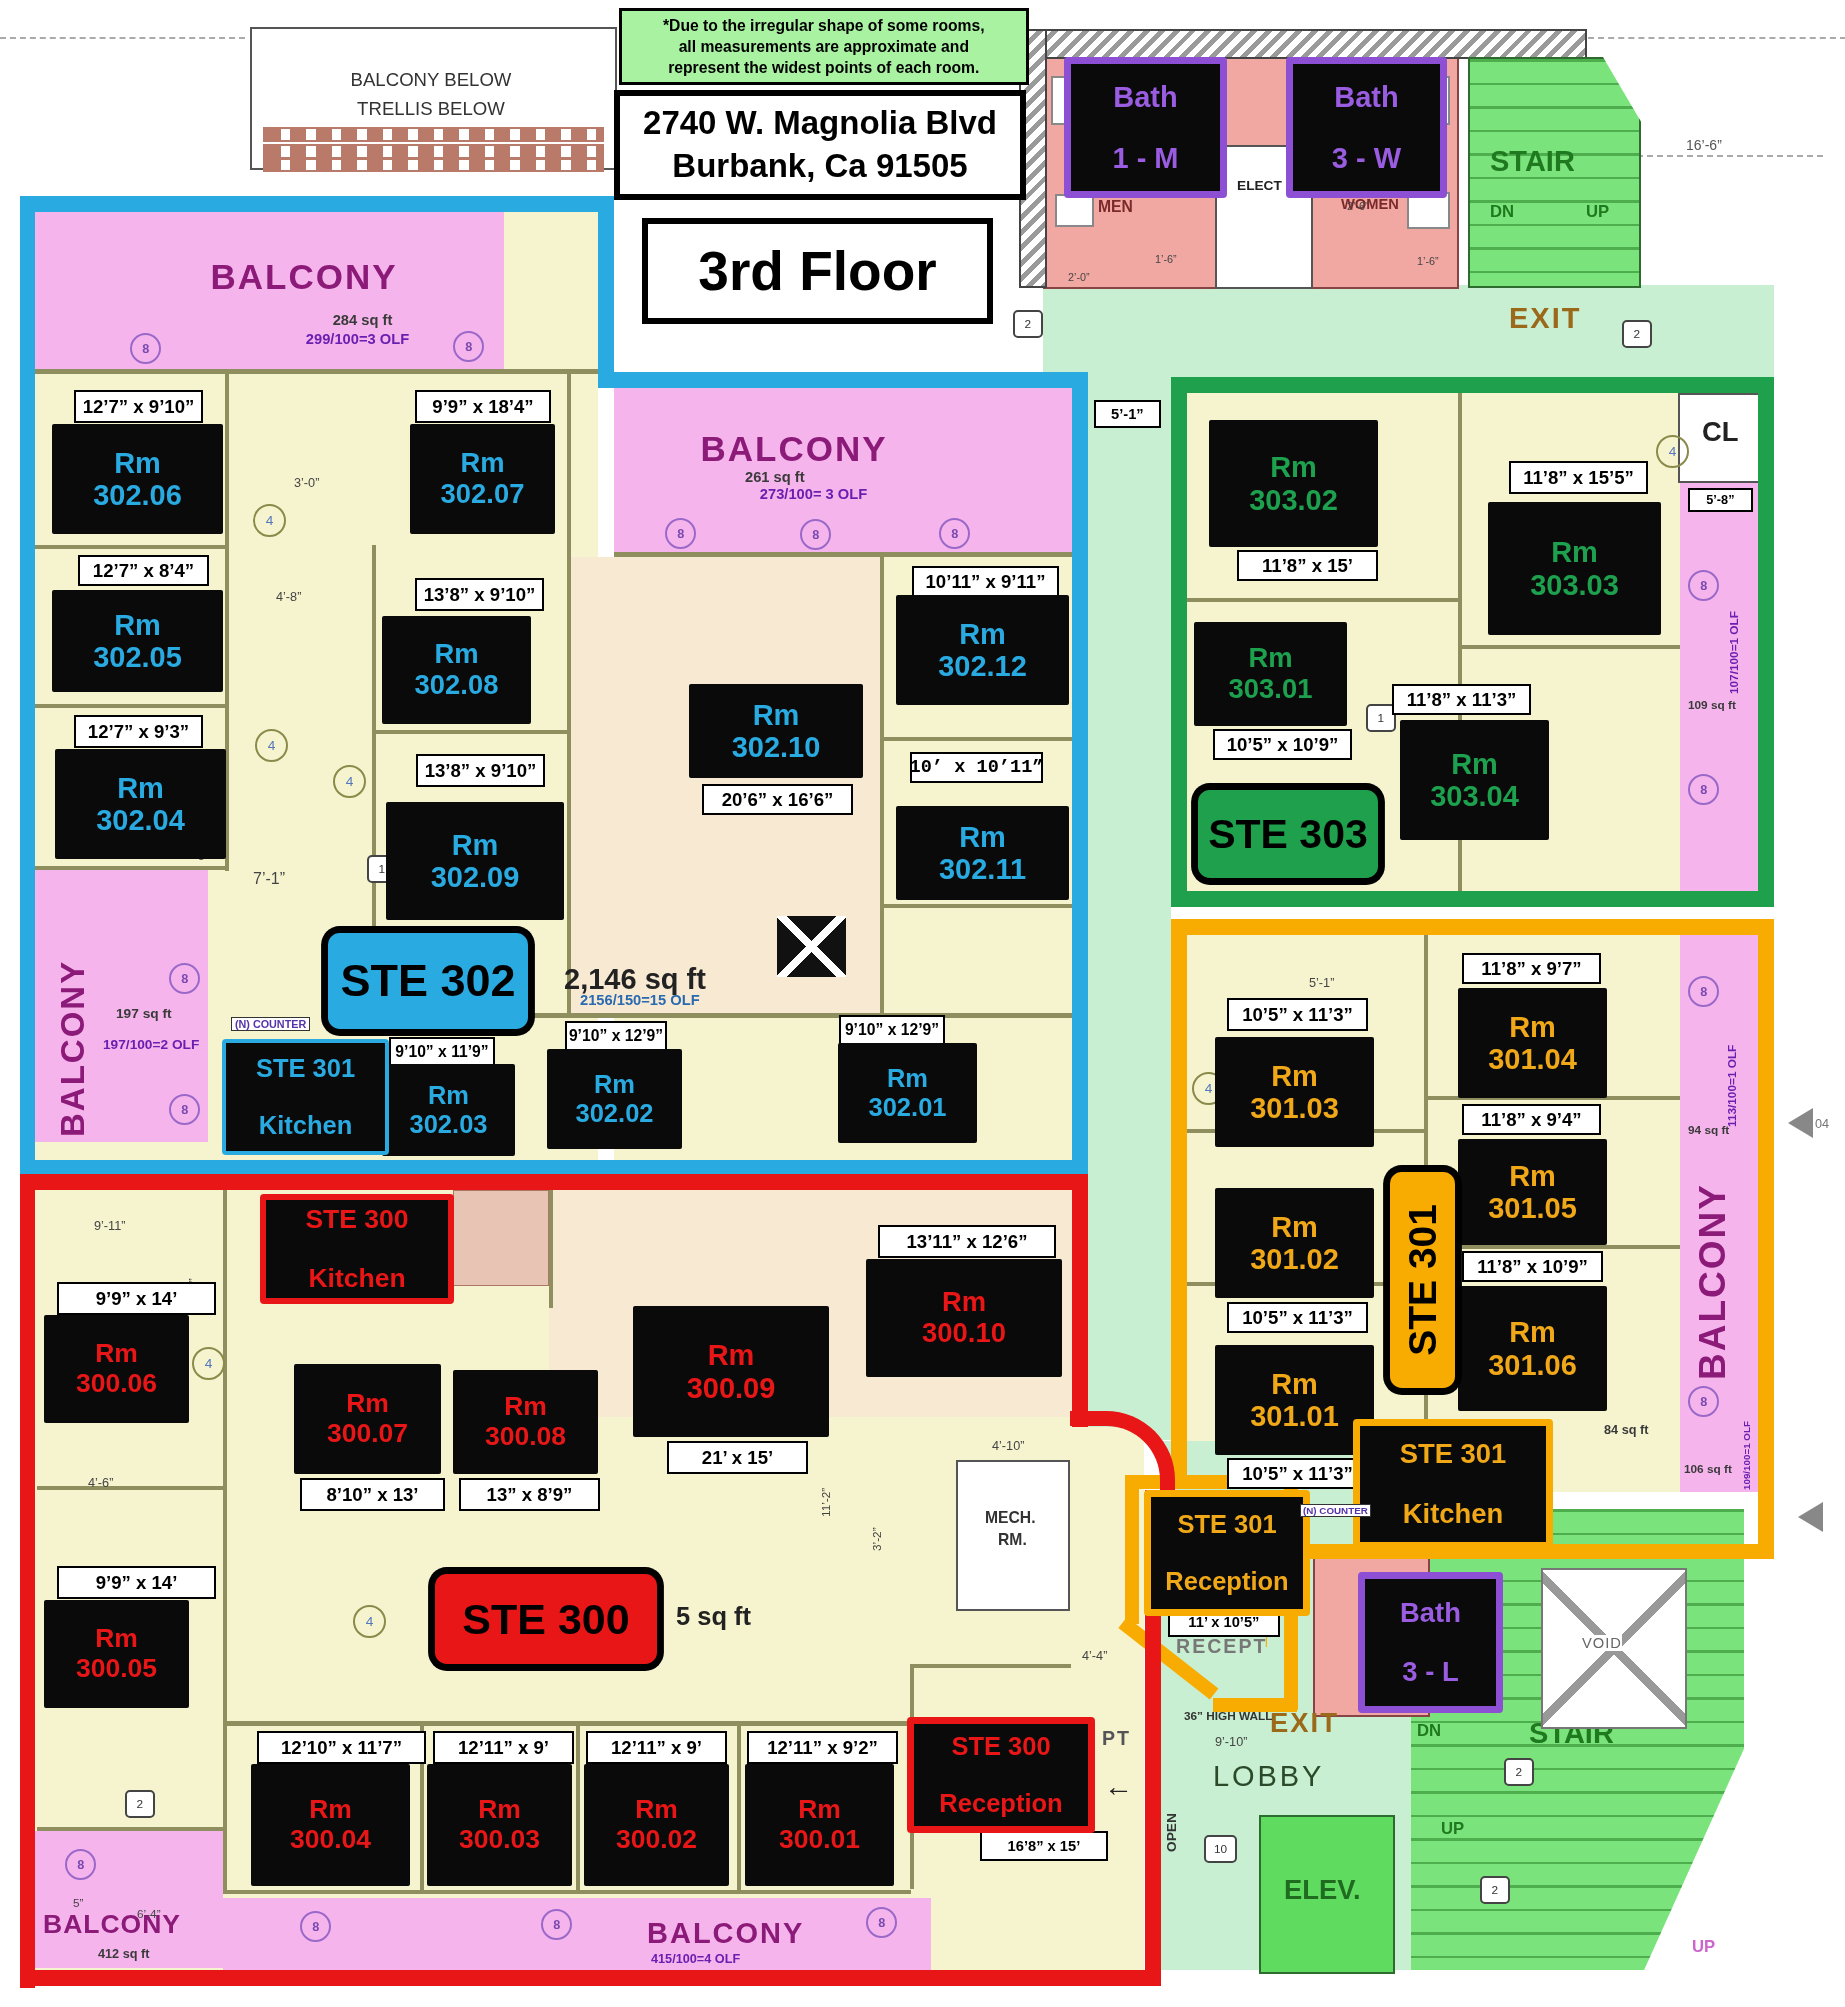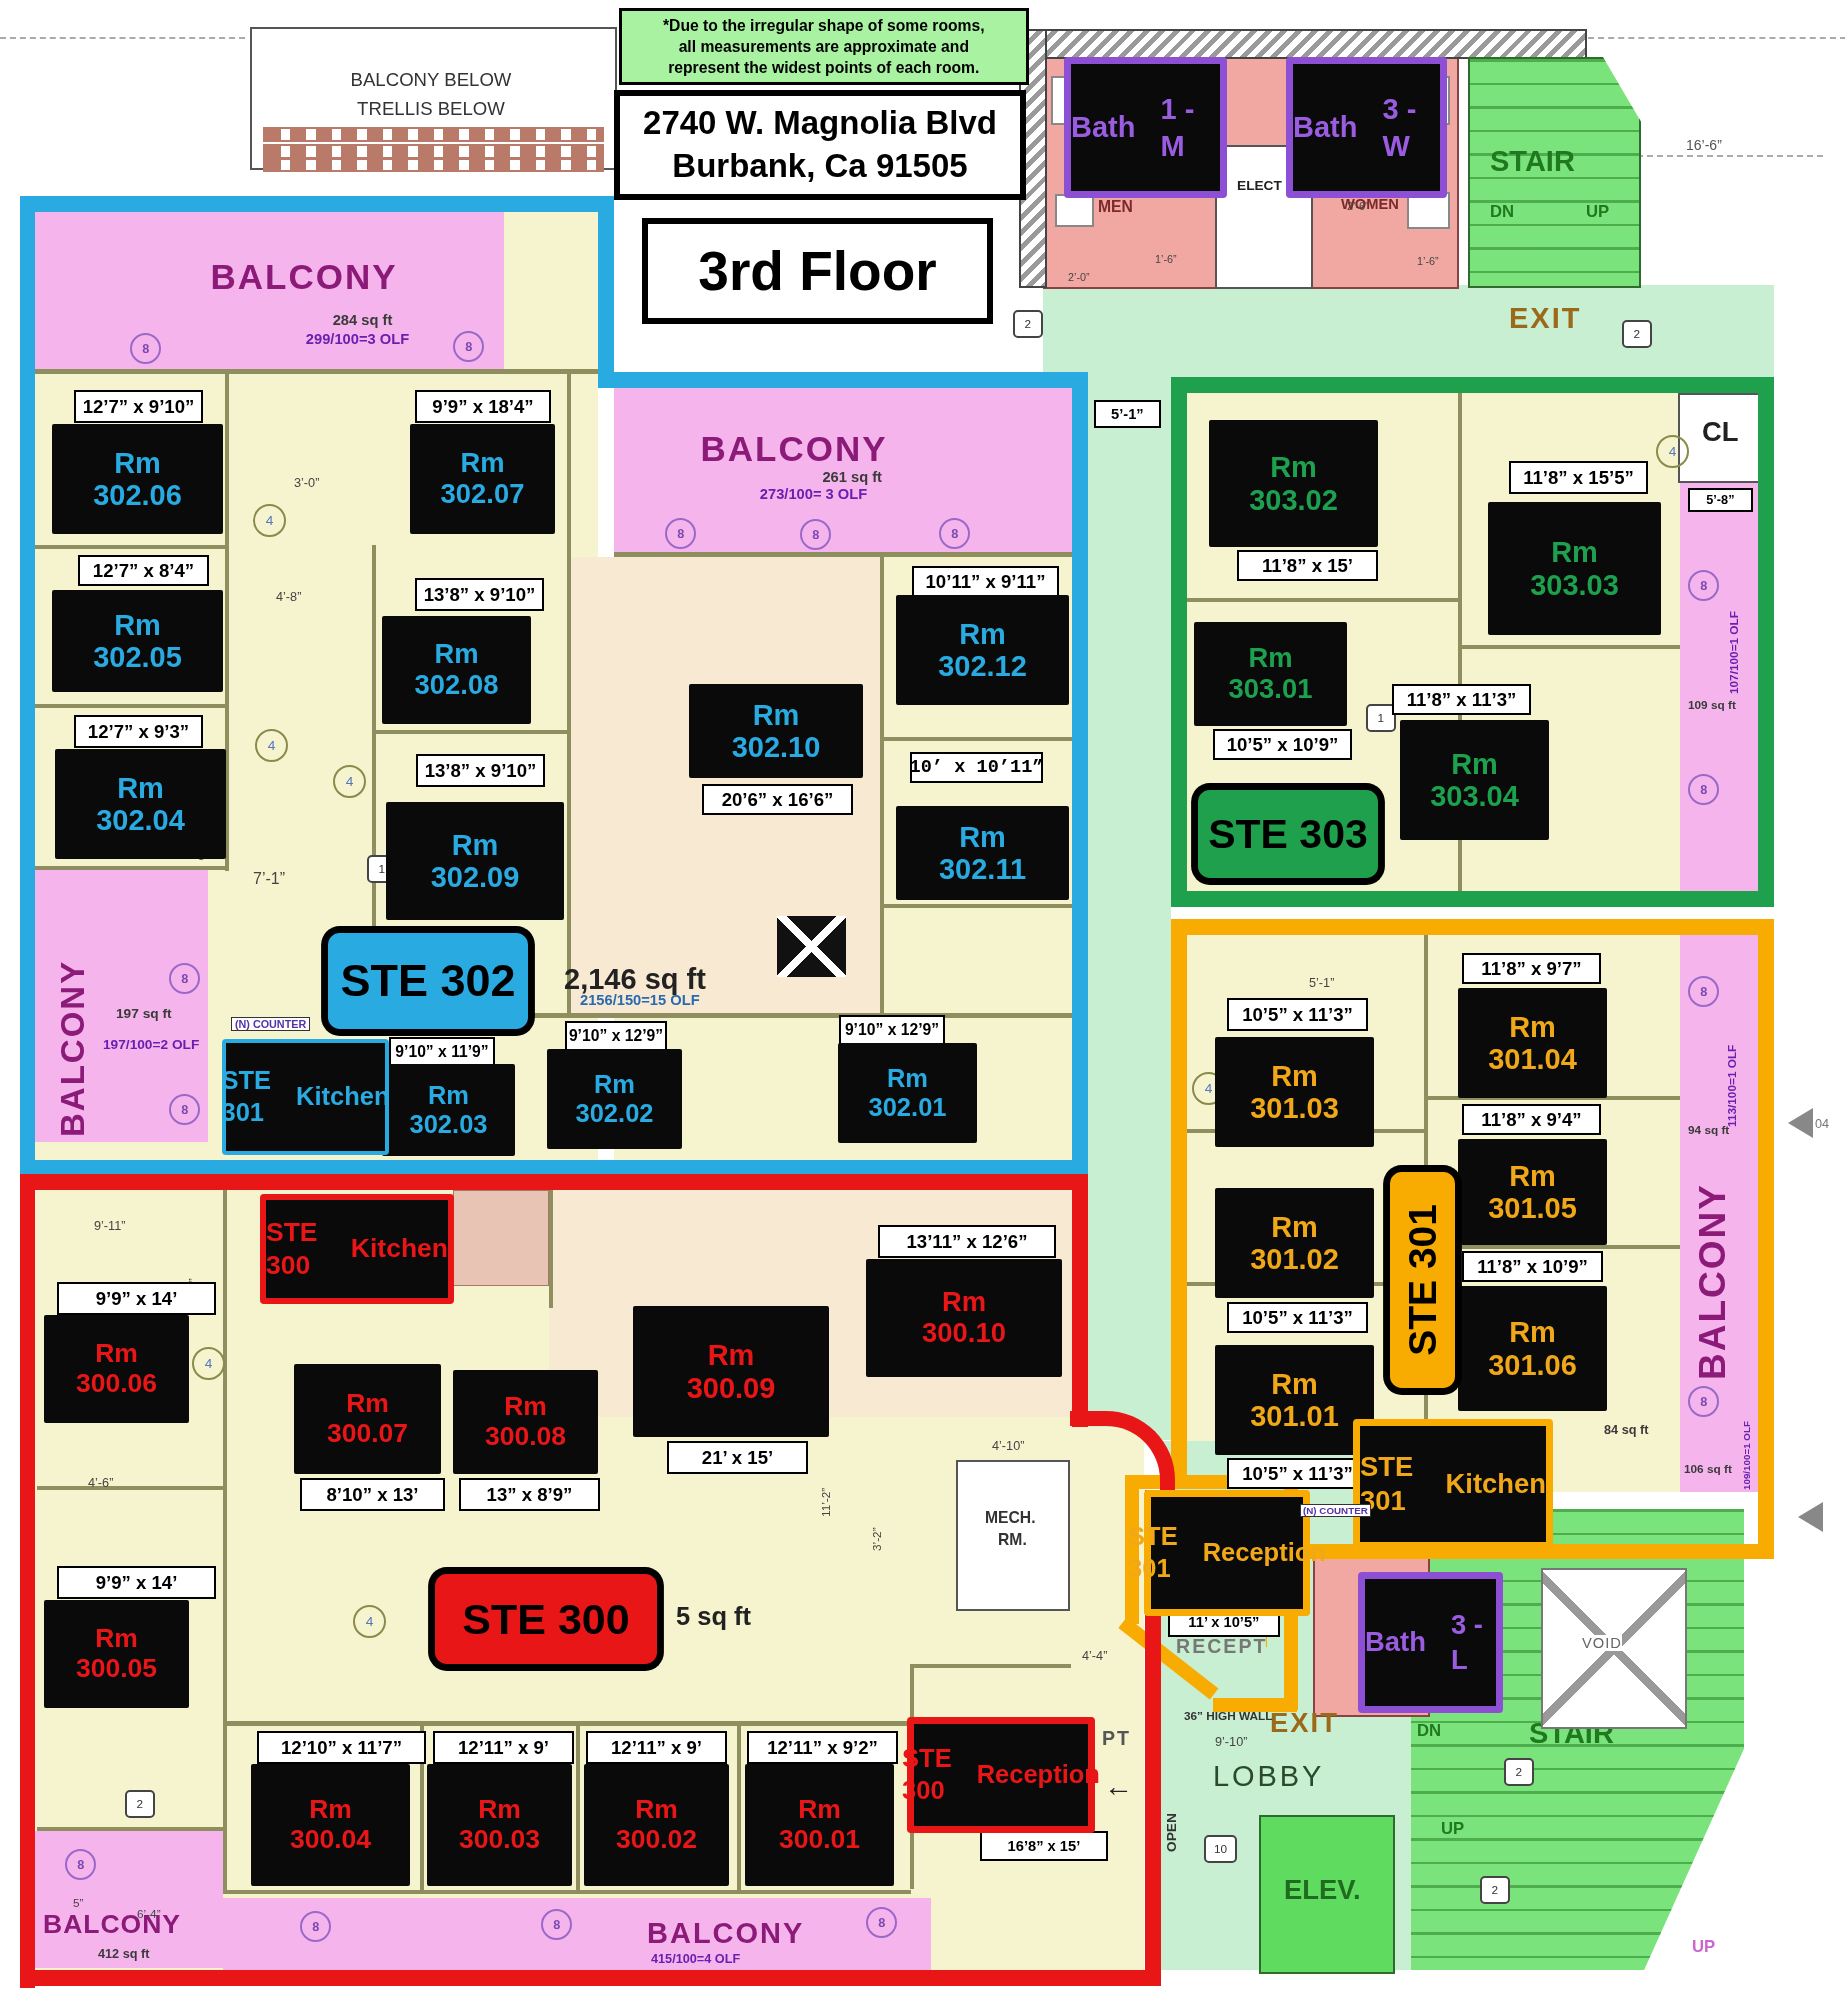--- a/index.html
+++ b/index.html
@@ -10,21 +10,21 @@
   .band{position:absolute;z-index:15;}
   .rm{position:absolute;background:#0a0a0a;display:flex;flex-direction:column;align-items:center;
       justify-content:center;font-weight:bold;z-index:30;border-radius:2px;line-height:1.12;}
   .rm span{display:block;}
   .c302{color:#29abe2}.c303{color:#1da14e}.c301{color:#f0a818}.c300{color:#e81616}.cbath{color:#9a5ce0}
   .dim{position:absolute;background:#fff;border:2.9px solid #000;color:#000;font-weight:bold;
        display:flex;align-items:center;justify-content:center;z-index:26;font-size:18.6px;white-space:nowrap;}
   .dims{font-size:14.7px;padding:0 2.9px;}
   .ste{position:absolute;border-radius:11.8px;display:flex;align-items:center;justify-content:center;
        font-weight:bold;color:#000;z-index:32;box-shadow:0 0 0 6.9px #000;}
-  .box2{position:absolute;background:#0a0a0a;display:flex;flex-direction:row;align-items:center;
+  .box2{position:absolute;background:#0a0a0a;display:flex;flex-direction:column;align-items:center;
         justify-content:center;font-weight:bold;z-index:31;border-radius:3.9px;line-height:1.25;gap:25px;}
   .balc{color:#8c1a78;font-weight:bold;position:absolute;z-index:10;}
   .olf{color:#6a1fb0;font-weight:bold;position:absolute;z-index:10;}
   .sqft{color:#3a3a3a;font-weight:bold;position:absolute;z-index:10;}
   .txt{position:absolute;z-index:12;white-space:nowrap;}
   .vert{writing-mode:vertical-rl;transform:rotate(180deg);}
   .circ{position:absolute;width:27.4px;height:27.4px;border:2px solid #9a68c8;border-radius:50%;color:#7a4ab0;
         display:flex;align-items:center;justify-content:center;font-size:12.7px;font-weight:bold;z-index:20;}
   .circ4{position:absolute;width:29px;height:29px;border:2px solid #8a8a4a;border-radius:50%;color:#5577bb;
         display:flex;align-items:center;justify-content:center;font-size:13.7px;z-index:20;}
@@ -102,21 +102,21 @@
   <div class="w" style="left:882px;top:737px;width:190px;height:3.9px;"></div>
   <div class="w" style="left:882px;top:904px;width:190px;height:3.9px;"></div>
   <div class="w" style="left:372px;top:1013px;width:700px;height:4.9px;"></div>
   <div class="w" style="left:372px;top:730px;width:196px;height:3.9px;"></div>
 
   <div class="balc" style="left:157px;top:257px;width:294px;text-align:center;font-size:35px;letter-spacing:2px;">BALCONY</div>
   <div class="sqft" style="left:294px;top:312px;width:137px;text-align:center;font-size:14.7px;">284 sq ft</div>
   <div class="olf" style="left:279px;top:331px;width:157px;text-align:center;font-size:14.7px;">299/100=3 OLF</div>
 
   <div class="balc" style="left:647px;top:429px;width:294px;text-align:center;font-size:35px;letter-spacing:2px;">BALCONY</div>
-  <div class="sqft" style="left:745px;top:469px;width:137px;text-align:right;font-size:14.7px;">261 sq ft</div>
+  <div class="sqft" style="left:745px;top:469px;width:137px;text-align:left;font-size:14.7px;">261 sq ft</div>
   <div class="olf" style="left:730px;top:486px;width:167px;text-align:center;font-size:14.7px;">273/100= 3 OLF</div>
 
   <div class="balc vert" style="left:54px;top:912px;height:225px;font-size:33px;letter-spacing:2px;">BALCONY</div>
   <div class="sqft" style="left:116px;top:1006px;font-size:13.7px;">197 sq ft</div>
   <div class="olf" style="left:103px;top:1037px;font-size:13.7px;">197/100=2 OLF</div>
 
   <div class="dim" style="left:74px;top:390px;width:125px;height:29px;">12’7” x 9’10”</div>
   <div class="rm" style="left:52px;top:424px;width:171px;height:110px;font-size:29px;">
       <span class="c302">Rm</span>
       <span class="c302">302.06</span>

